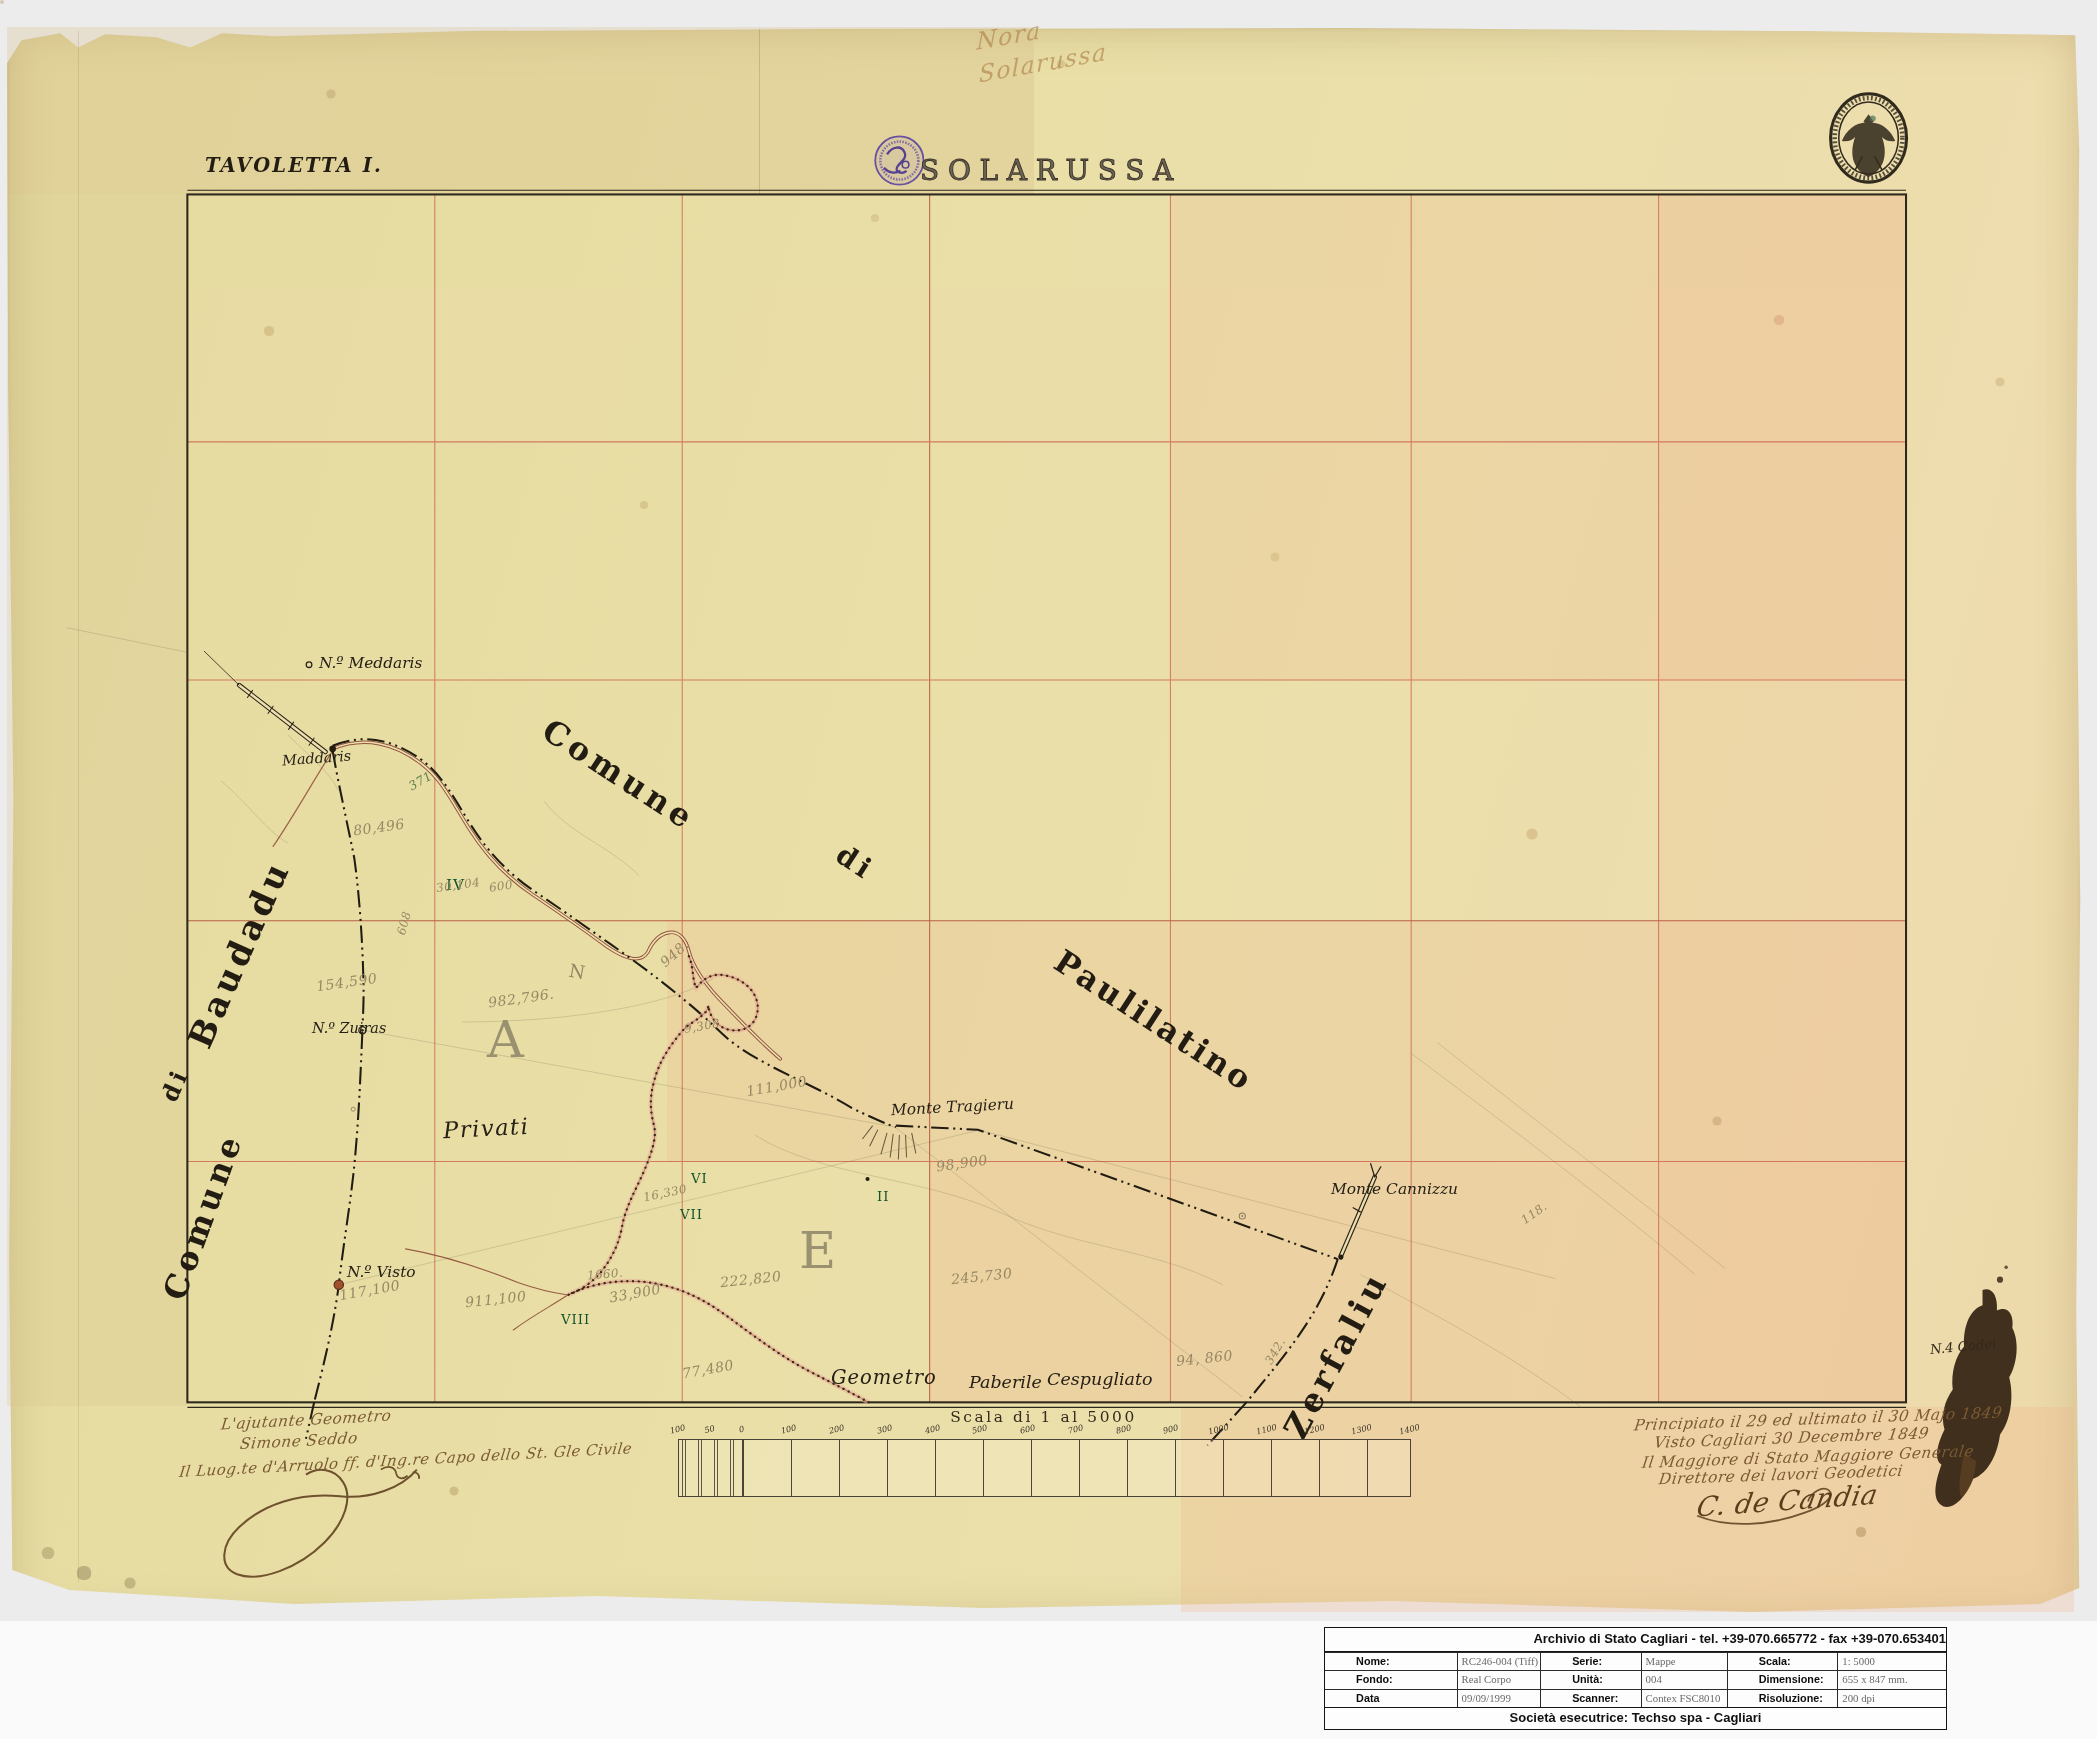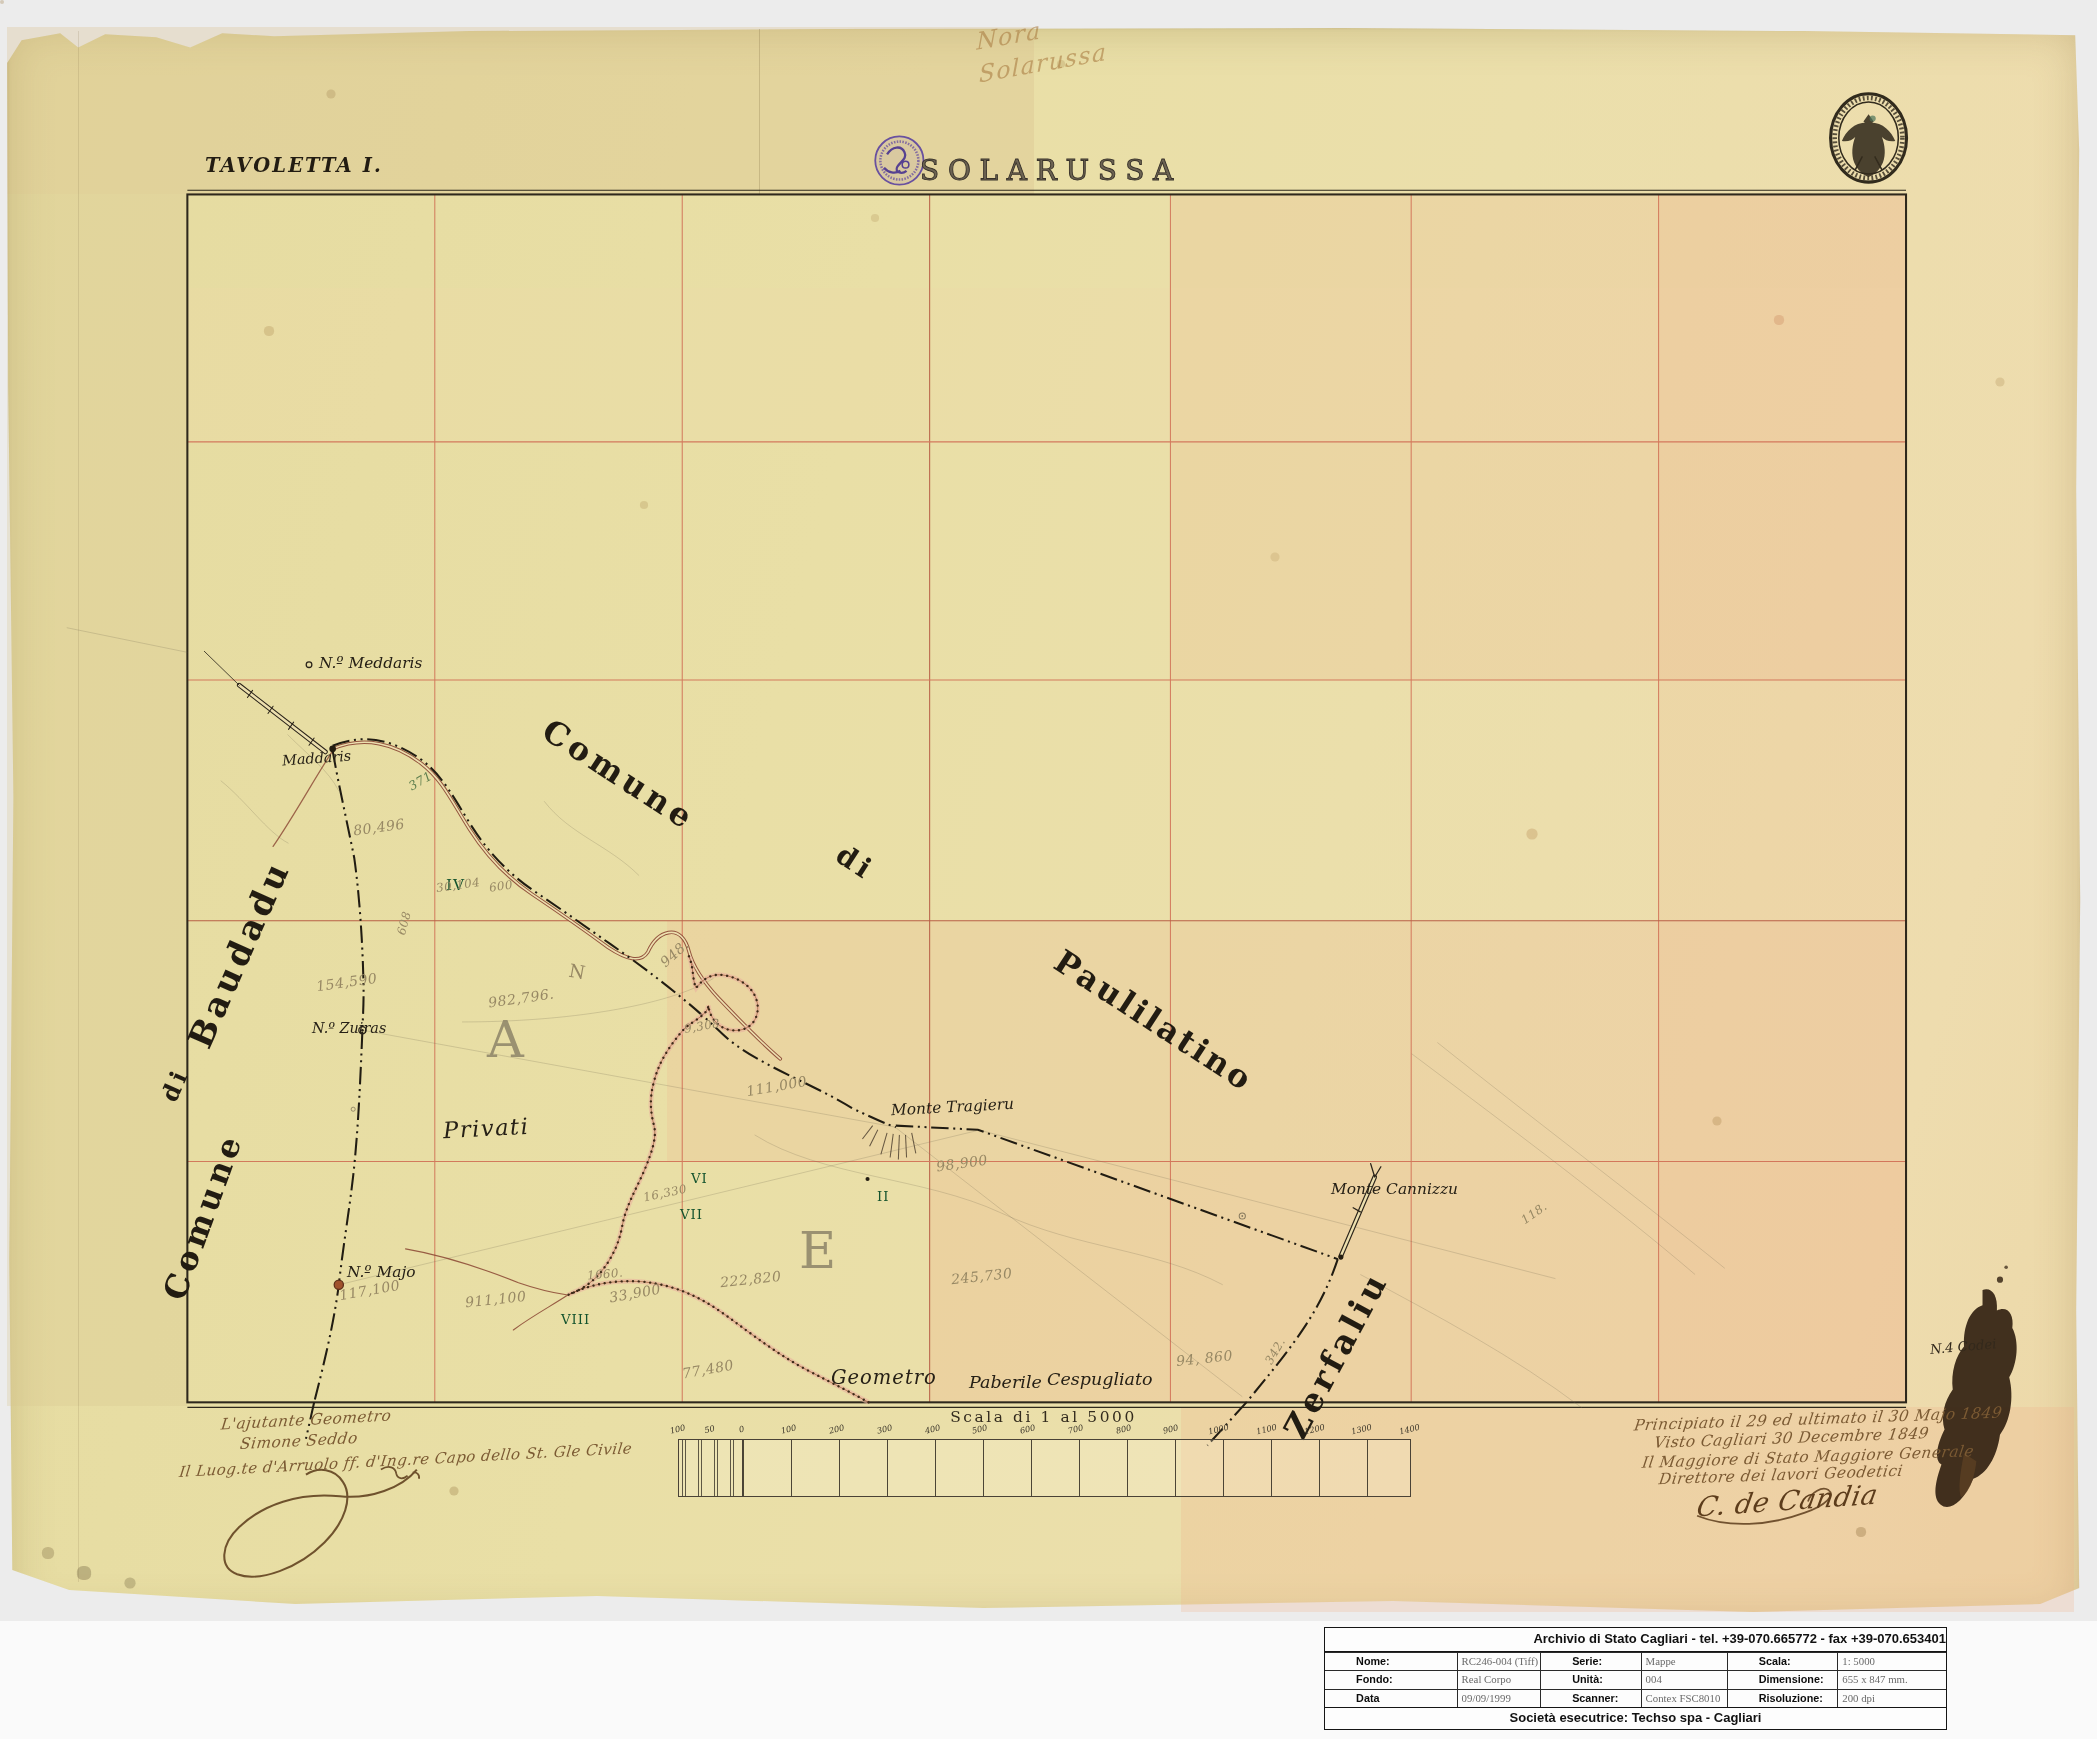--- a/index.html
+++ b/index.html
@@ -209,21 +209,21 @@
   <div class="lbl ital" style="left:969px;top:1372px;font-size:17.5px">Paberile</div>
   <div class="lbl ital" style="left:1047px;top:1369px;font-size:17.5px">Cespugliato</div>
 
   <div class="lbl" style="left:487px;top:1010px;font-size:51px;color:#8d8468;opacity:.85">A</div>
   <div class="lbl" style="left:799px;top:1221px;font-size:51px;color:#8d8468;opacity:.85">E</div>
   <div class="lbl" style="left:569px;top:961px;font-size:18.5px;color:#978864;transform:rotate(10deg)">N</div>
 
   <div class="lbl ital" style="left:319px;top:654px;font-size:15.4px">N.º Meddaris</div>
   <div class="lbl ital" style="left:282px;top:750px;font-size:14.4px;transform:rotate(-4deg)">Maddaris</div>
   <div class="lbl ital" style="left:312px;top:1020px;font-size:14.4px">N.º Zuiras</div>
-  <div class="lbl ital" style="left:347px;top:1263px;font-size:15.4px">N.º Majo</div>
+  <div class="lbl ital" style="left:347px;top:1263px;font-size:15.4px">N.º Visto</div>
   <div class="lbl ital" style="left:891px;top:1098px;font-size:15.4px;transform:rotate(-3deg)">Monte Tragieru</div>
   <div class="lbl ital" style="left:1331px;top:1180px;font-size:15.4px">Monte Cannizzu</div>
   <div class="lbl ital" style="left:1930px;top:1339px;font-size:13.3px;color:#33291c;transform:rotate(-5deg)">N.4 Codei</div>
 
   <div class="lbl roman" style="left:877px;top:1177px">II</div>
   <div class="lbl roman" style="left:446px;top:864px;font-size:15.4px">IV</div>
   <div class="lbl roman" style="left:691px;top:1159px">VI</div>
   <div class="lbl roman" style="left:680px;top:1195px">VII</div>
   <div class="lbl roman" style="left:561px;top:1300px">VIII</div>
 

